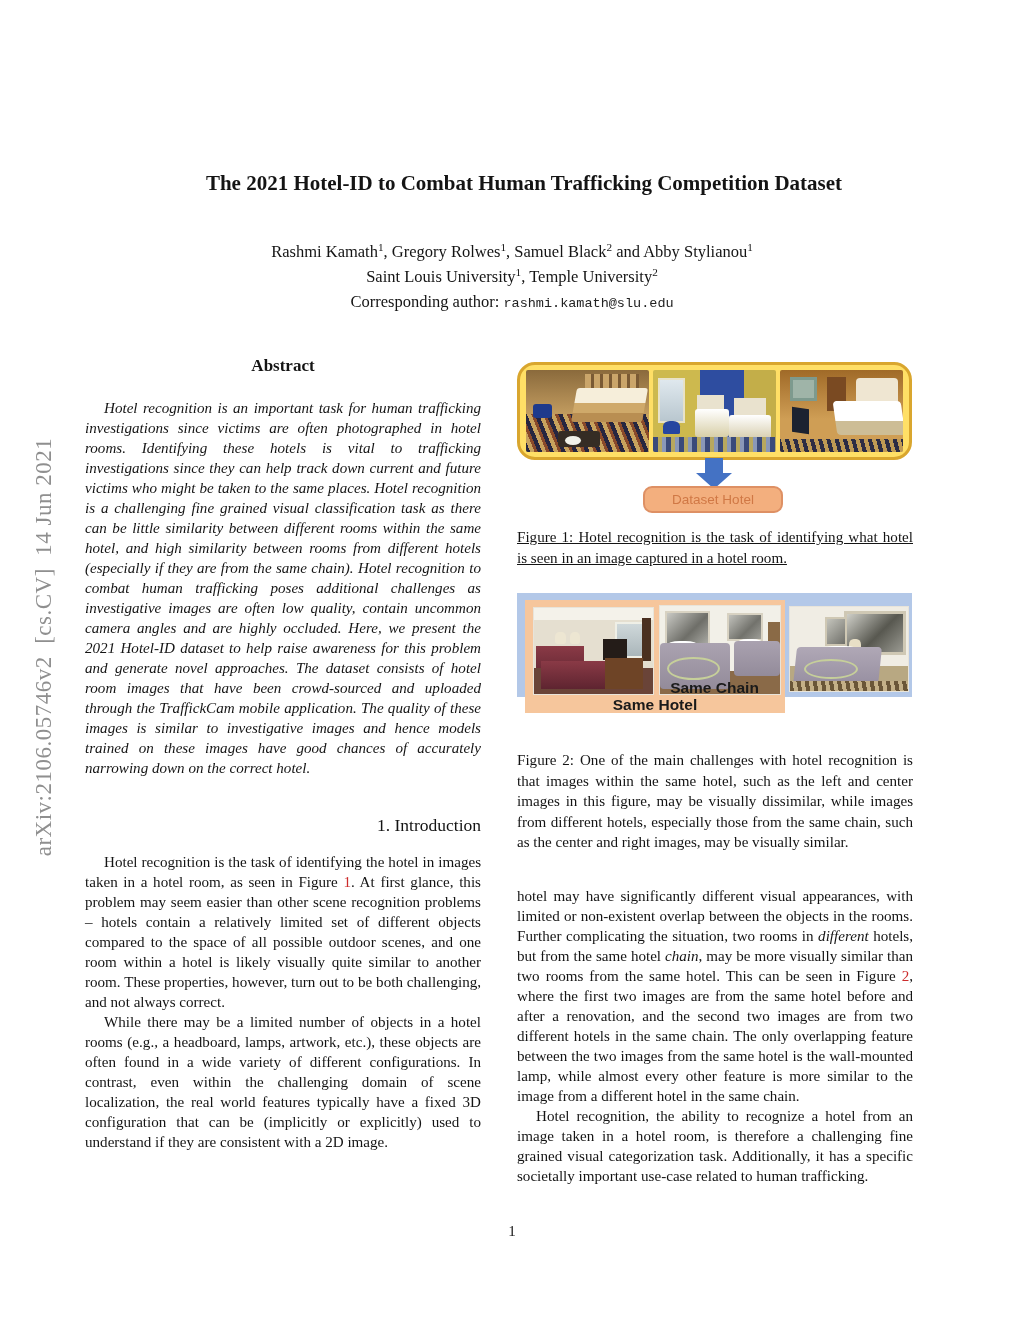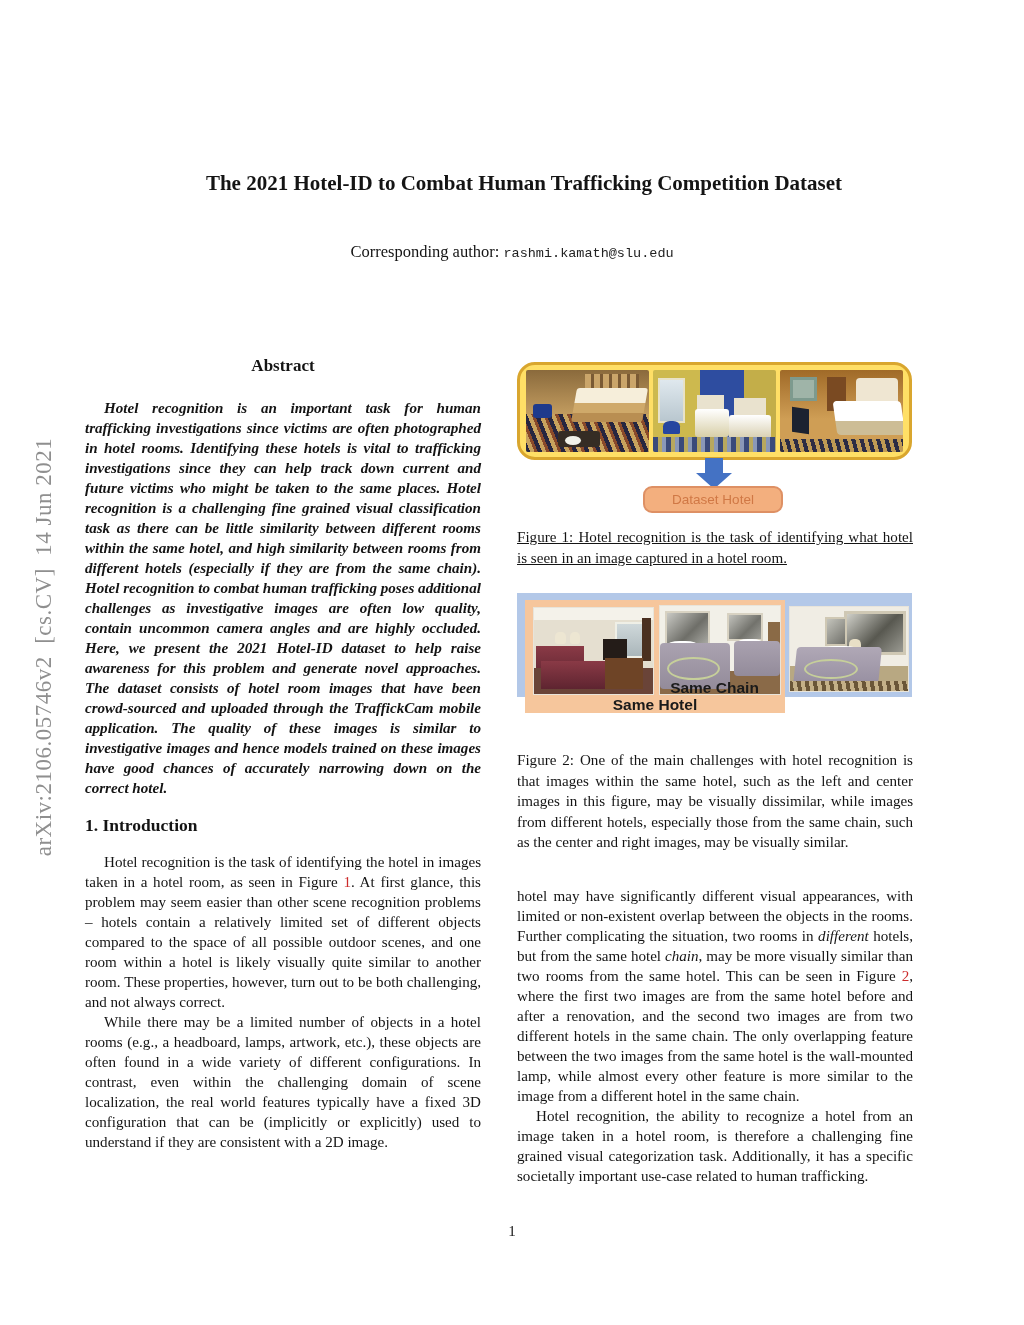--- a/index.html
+++ b/index.html
@@ -31,24 +31,24 @@
   .justify { text-align:justify; font-size:15.1px; line-height:20px; }
   p.indent { text-indent:19px; }
   .it { font-style:italic; }
   .ref { color:var(--ref-red,#cc2b2b); }
 
   .abstract-head {
     position:absolute; left:85px; top:356px; width:396px;
     text-align:center; font-weight:bold; font-size:17px;
   }
   .abstract-body { position:absolute; left:85px; top:398px; }
-  .abstract-body p { font-style:italic;font-weight:bold; }
+  .abstract-body p { font-style:italic; }
   .intro-head {
     position:absolute; left:85px; top:815px; width:396px;
-    font-weight:bold; font-size:17.5px;
+    font-weight:normal; font-size:17.5px;text-align:right;
   }
   .intro-body { position:absolute; left:85px; top:852px; }
   .right-text { position:absolute; left:517px; top:886px; }
 
   
   .fig1-box {
     position:absolute; left:517px; top:362px; width:395px; height:98px;
     background:var(--figure1-box,#ffdf66);
     border:3px solid var(--figure1-border,#d9a62e);
     border-radius:18px; display:flex; gap:4px; padding:5px 6px;
@@ -160,20 +160,22 @@
 </head>
 <body>
 
 <div id="page">
 
   <div class="arxiv-banner">arXiv:2106.05746v2  [cs.CV]  14 Jun 2021</div>
 
   <div class="header">
     <div class="paper-title">The 2021 Hotel-ID to Combat Human Trafficking Competition Dataset</div>
     <div class="author-block">
+      <div>Rashmi Kamath<sup>1</sup>, Gregory Rolwes<sup>1</sup>, Samuel Black<sup>2</sup> and Abby Stylianou<sup>1</sup></div>
+      <div>Saint Louis University<sup>1</sup>, Temple University<sup>2</sup></div>
       <div><span>Corresponding author: </span><span class="email">rashmi.kamath@slu.edu</span></div>
     </div>
   </div>
 
   <div class="abstract-head">Abstract</div>
   <div class="abstract-body colw justify">
       <p class="indent"><span>Hotel recognition is an important task for human trafficking investigations since victims are often photographed in hotel rooms. Identifying these hotels is vital to trafficking investigations since they can help track down current and future victims who might be taken to the same places. Hotel recognition is a challenging fine grained visual classification task as there can be little similarity between different rooms within the same hotel, and high similarity between rooms from different hotels (especially if they are from the same chain). Hotel recognition to combat human trafficking poses additional challenges as investigative images are often low quality, contain uncommon camera angles and are highly occluded. Here, we present the 2021 Hotel-ID dataset to help raise awareness for this problem and generate novel approaches. The dataset consists of hotel room images that have been crowd-sourced and uploaded through the TraffickCam mobile application. The quality of these images is similar to investigative images and hence models trained on these images have good chances of accurately narrowing down on the correct hotel.</span></p>
     </div>
 
   <div class="intro-head">1. Introduction</div>

